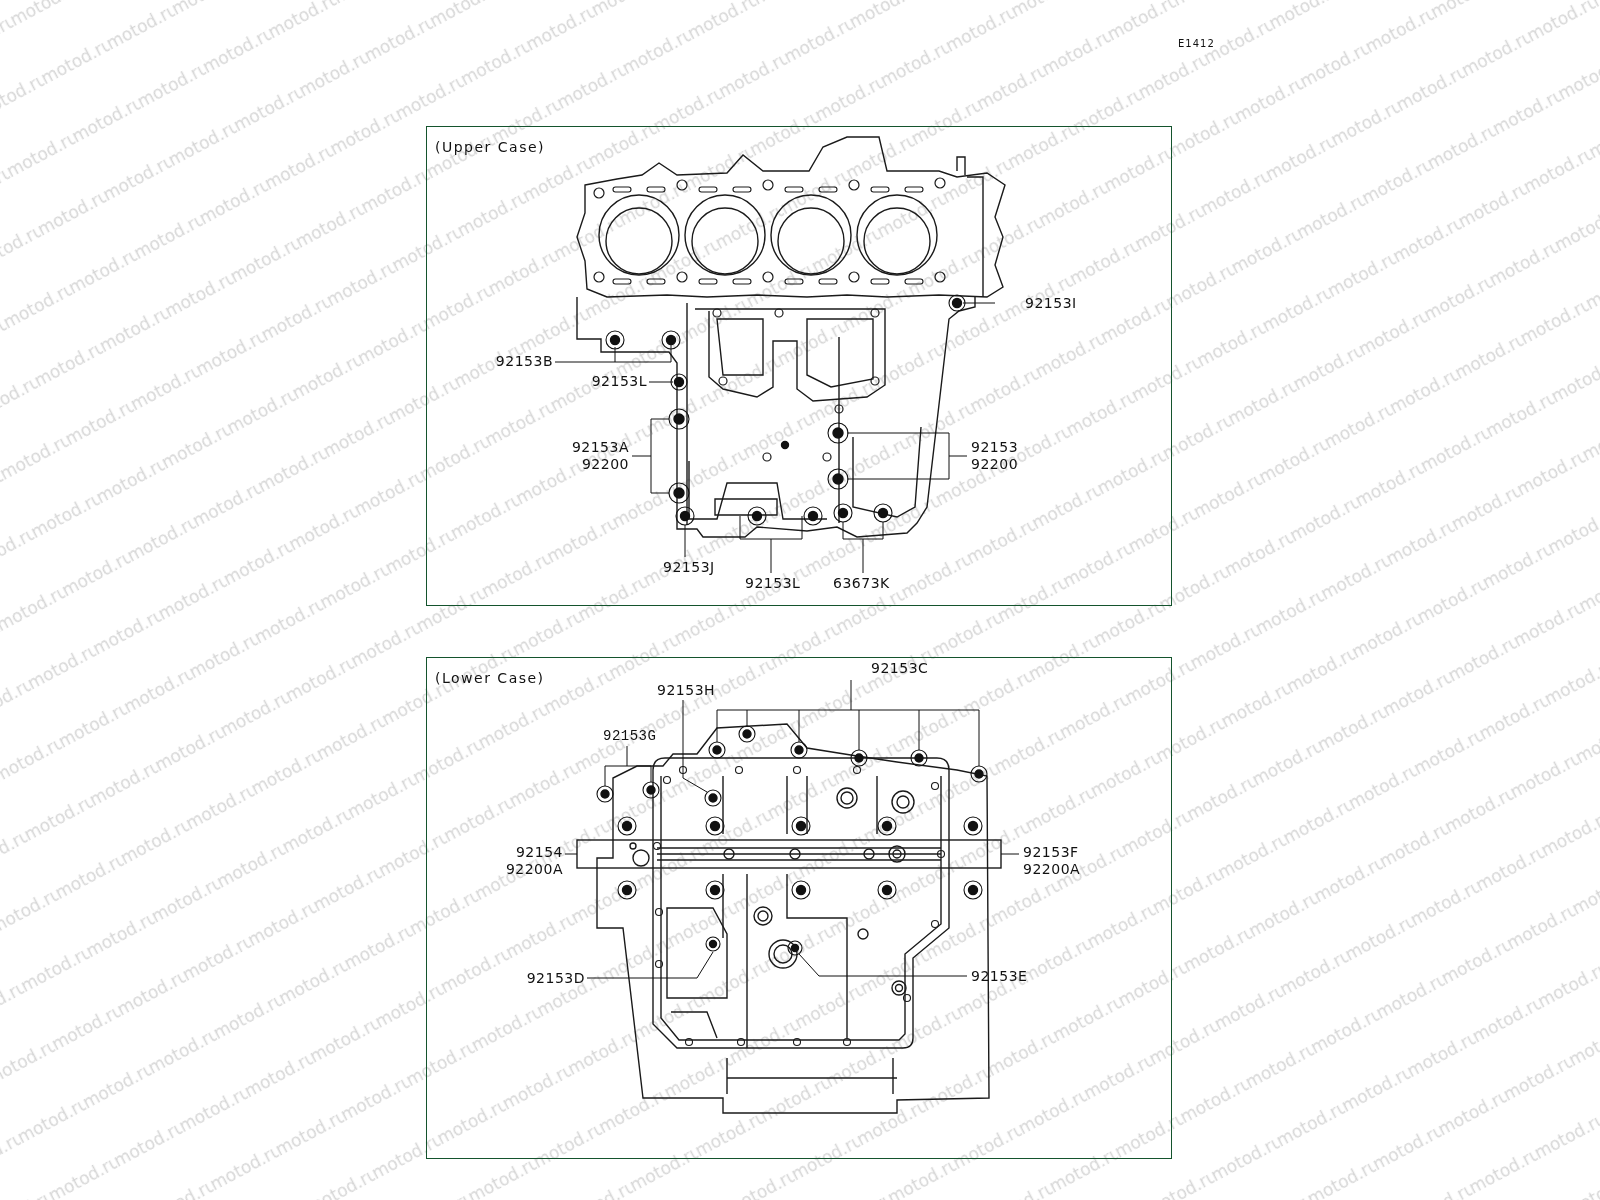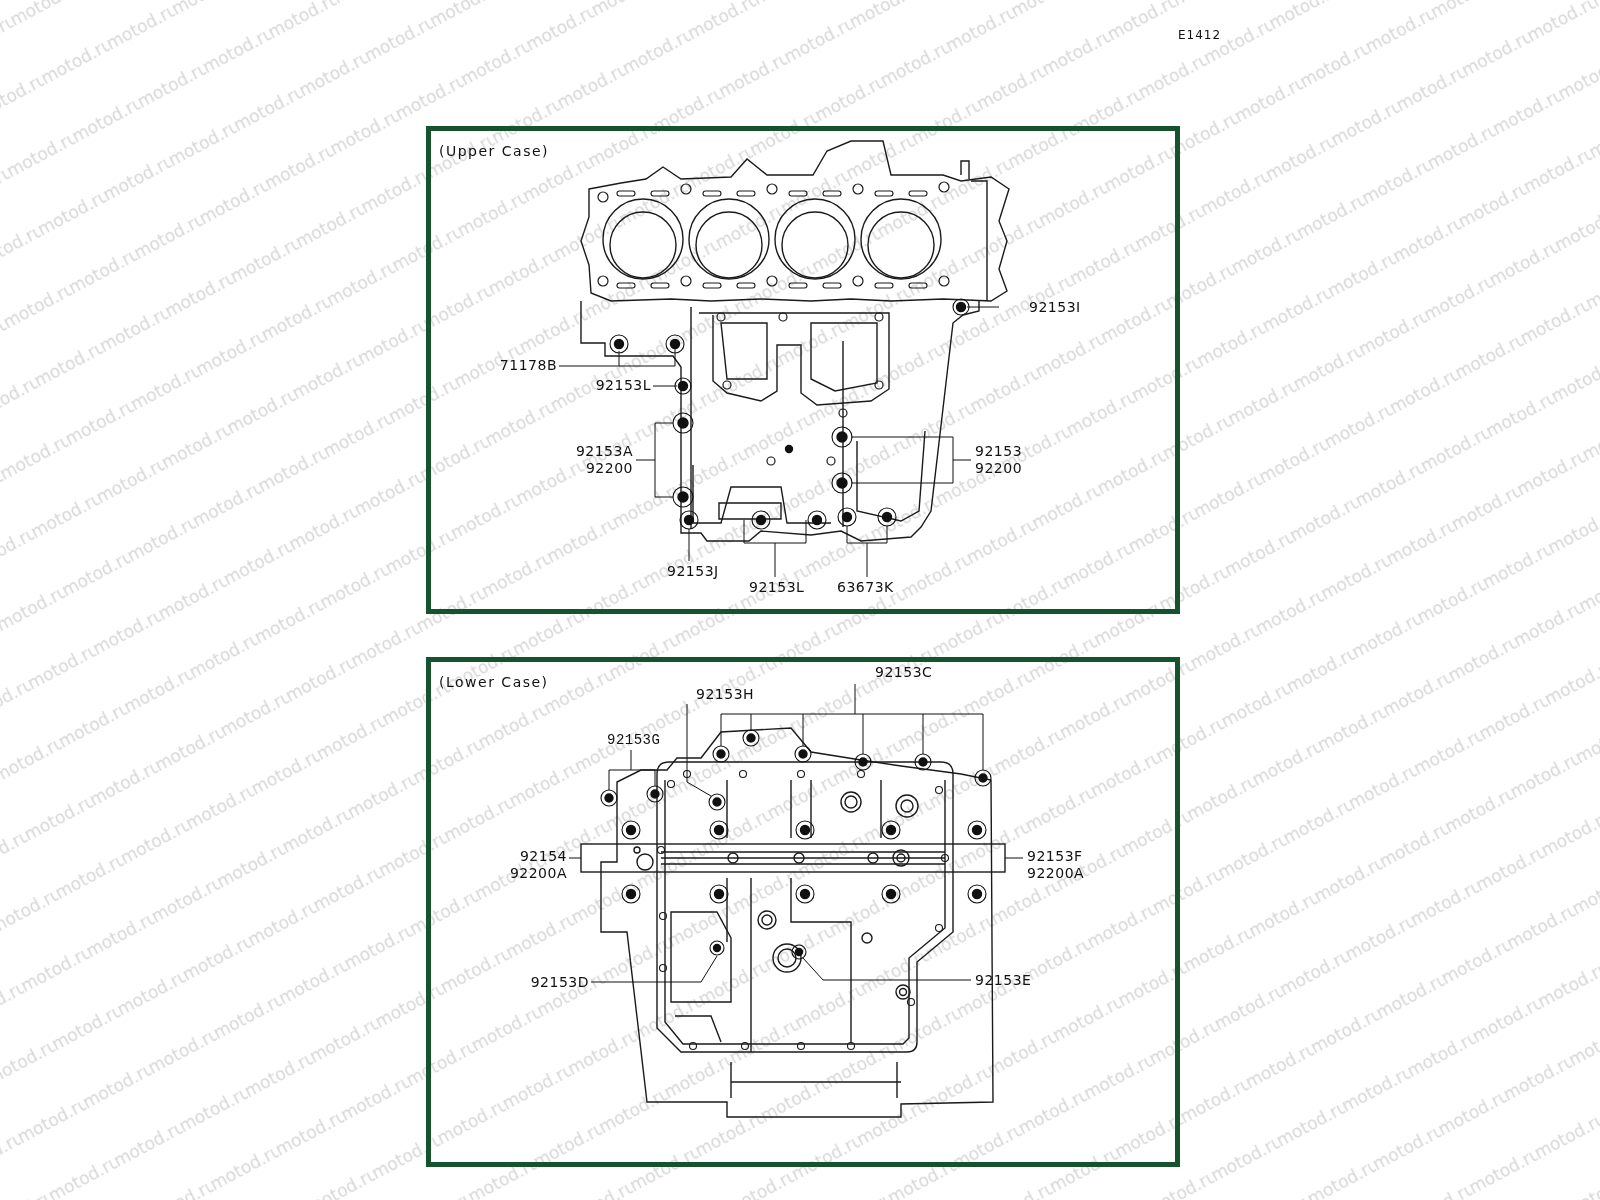--- a/index.html
+++ b/index.html
@@ -1,20 +1,20 @@
 <!DOCTYPE html>
 <html><head>
 <meta charset="utf-8">
 <style>
   html, body { margin:0; padding:0; background:#ffffff; }
   body { width:1600px; height:1200px; position:relative; overflow:hidden;
          font-family:"DejaVu Sans", "Liberation Sans", sans-serif; color:#111; }
   .watermark { position:absolute; left:0; top:0; width:1600px; height:1200px; pointer-events:none; z-index:0; }
-  .page-code { position:absolute; left:1178px; top:28px; font-size:12px; letter-spacing:1px; z-index:3; }
-  .panel { position:absolute; border:5px solid #14532d; background:transparent; z-index:2; }
+  .page-code { position:absolute; left:1178px; top:38px; font-size:10px; letter-spacing:1px; z-index:3; }
+  .panel { position:absolute; border:1px solid #14532d; background:transparent; z-index:2; }
   .panel-upper { left:426px; top:126px; width:744px; height:478px; }
   .panel-lower { left:426px; top:657px; width:744px; height:500px; }
   .panel-title { position:absolute; left:8px; top:12px; font-size:14px; letter-spacing:1.5px; }
   .drawing { position:absolute; left:0; top:0; }
   .callout { position:absolute; font-size:14px; letter-spacing:0.5px; line-height:17px; white-space:nowrap; }
   .callout.right { text-align:right; }
   .callout span { display:block; }
 </style>
 </head>
 <body>
@@ -143,21 +143,21 @@
         <line x1="344" y1="412" x2="344" y2="446"></line>
       <polyline points="416,395 416,412 456,412 456,395"></polyline>
         <line x1="436" y1="412" x2="436" y2="446"></line>
     </g>
   </svg>
 
   <div class="callout" style="left:578px;top:168px;margin-left:20px;">
     <span>92153I</span>
   </div>
   <div class="callout right" style="left:52px;top:226px;width:74px;">
-    <span>71178B</span>
+    <span>92153B</span>
   </div>
   <div class="callout right" style="left:146px;top:246px;width:74px;">
     <span>92153L</span>
   </div>
   <div class="callout right" style="left:128px;top:312px;width:74px;">
     <span>92153A</span>
     <span>92200</span>
   </div>
   <div class="callout" style="left:544px;top:312px;">
     <span>92153</span>
@@ -294,21 +294,21 @@
       <line x1="574" y1="196" x2="592" y2="196"></line>
       <polyline points="160,320 270,320 286,294"></polyline>
       <polyline points="372,296 392,318 516,318"></polyline>
         <line x1="516" y1="318" x2="540" y2="318"></line>
     </g>
   </svg>
 
   <div class="callout" style="left:396px;top:2px;margin-left:48px;">
     <span>92153C</span>
   </div>
-  <div class="callout" style="left:230px;top:24px;margin-left:35px;">
+  <div class="callout" style="left:230px;top:24px;">
     <span>92153H</span>
   </div>
   <div class="callout" style="left:176px;top:70px;font-family:Liberation Mono, monospace;">
     <span>92153G</span>
   </div>
   <div class="callout right" style="left:60px;top:186px;width:76px;">
     <span>92154</span>
     <span>92200A</span>
   </div>
   <div class="callout" style="left:596px;top:186px;">

